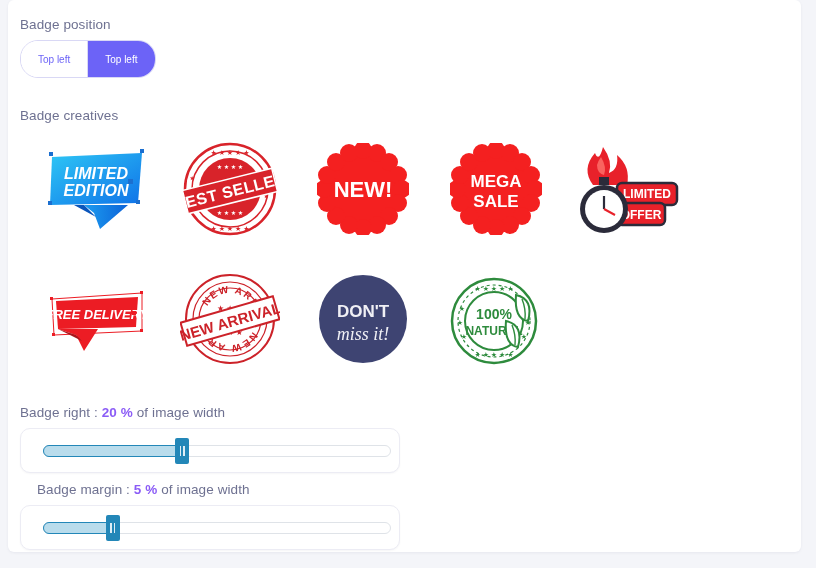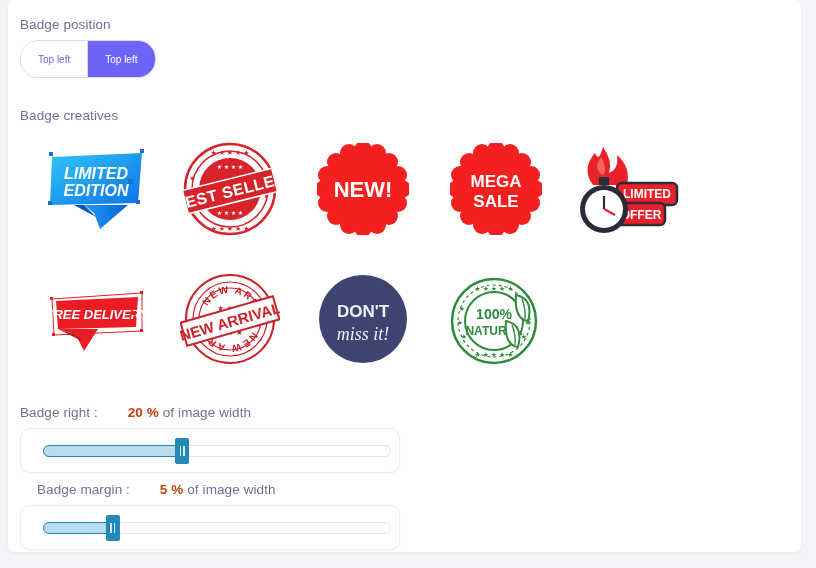--- a/index.html
+++ b/index.html
@@ -34,23 +34,22 @@
 
   
   .field-label {
     position: absolute;
     font-size: 13.5px;
     color: #6e7191;
     letter-spacing: 0.1px;
     white-space: nowrap;
   }
   .field-label b {
-    color: #c2410c;
+    color: #8b5cf6;
     font-weight: bold;
-    margin-left: 26px;
   }
 
   
   .segmented {
     position: absolute;
     left: 12px;
     top: 40px;
     display: flex;
     border: 1px solid #d9d8f5;
     border-radius: 18px;

